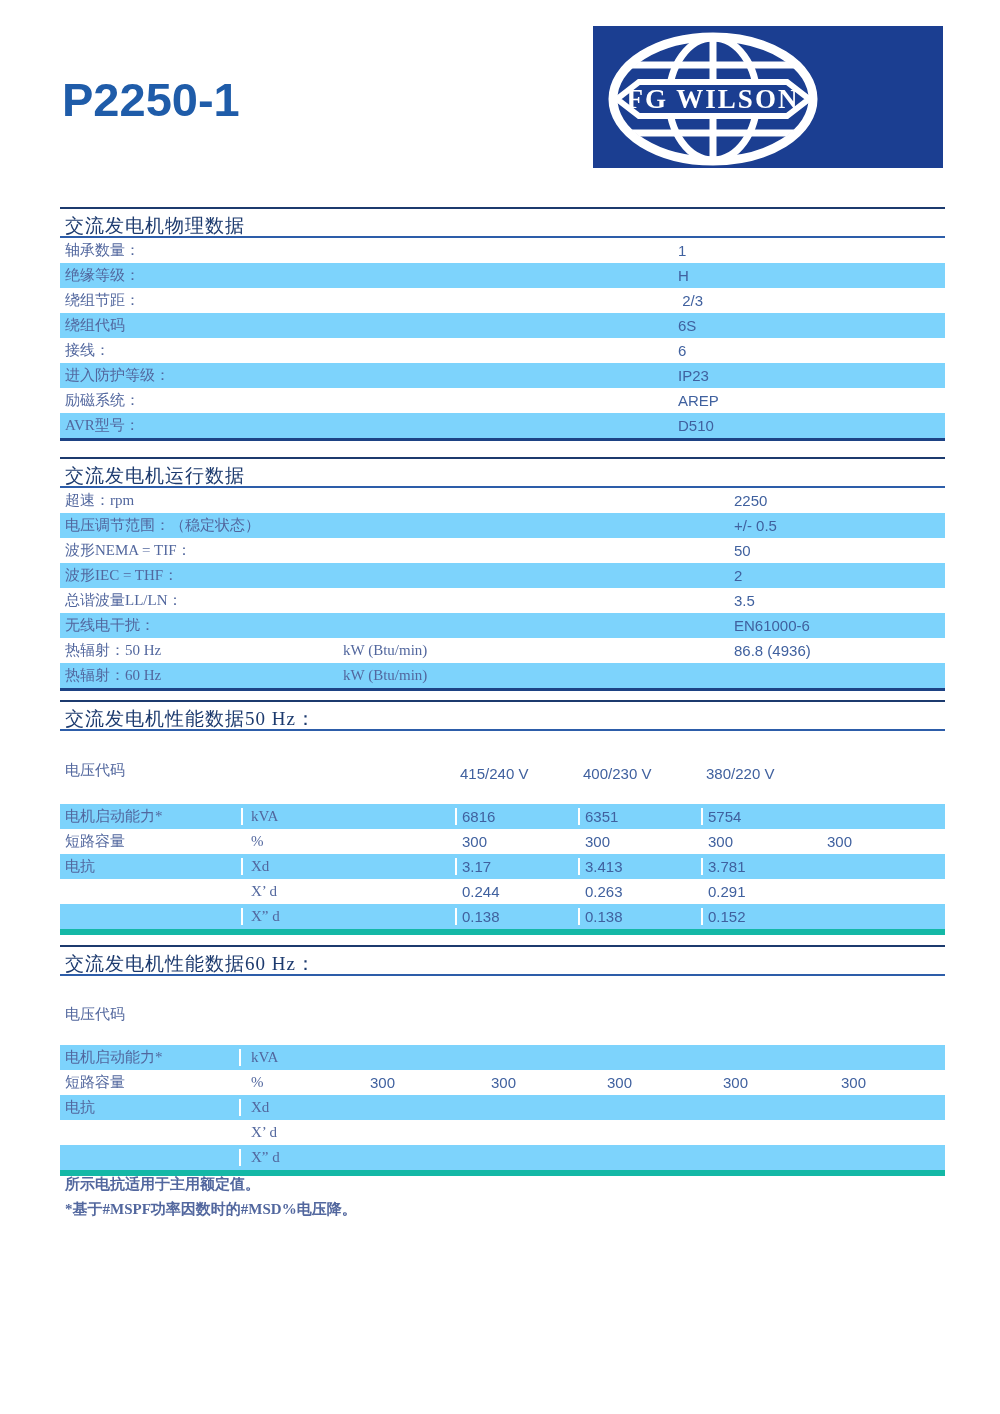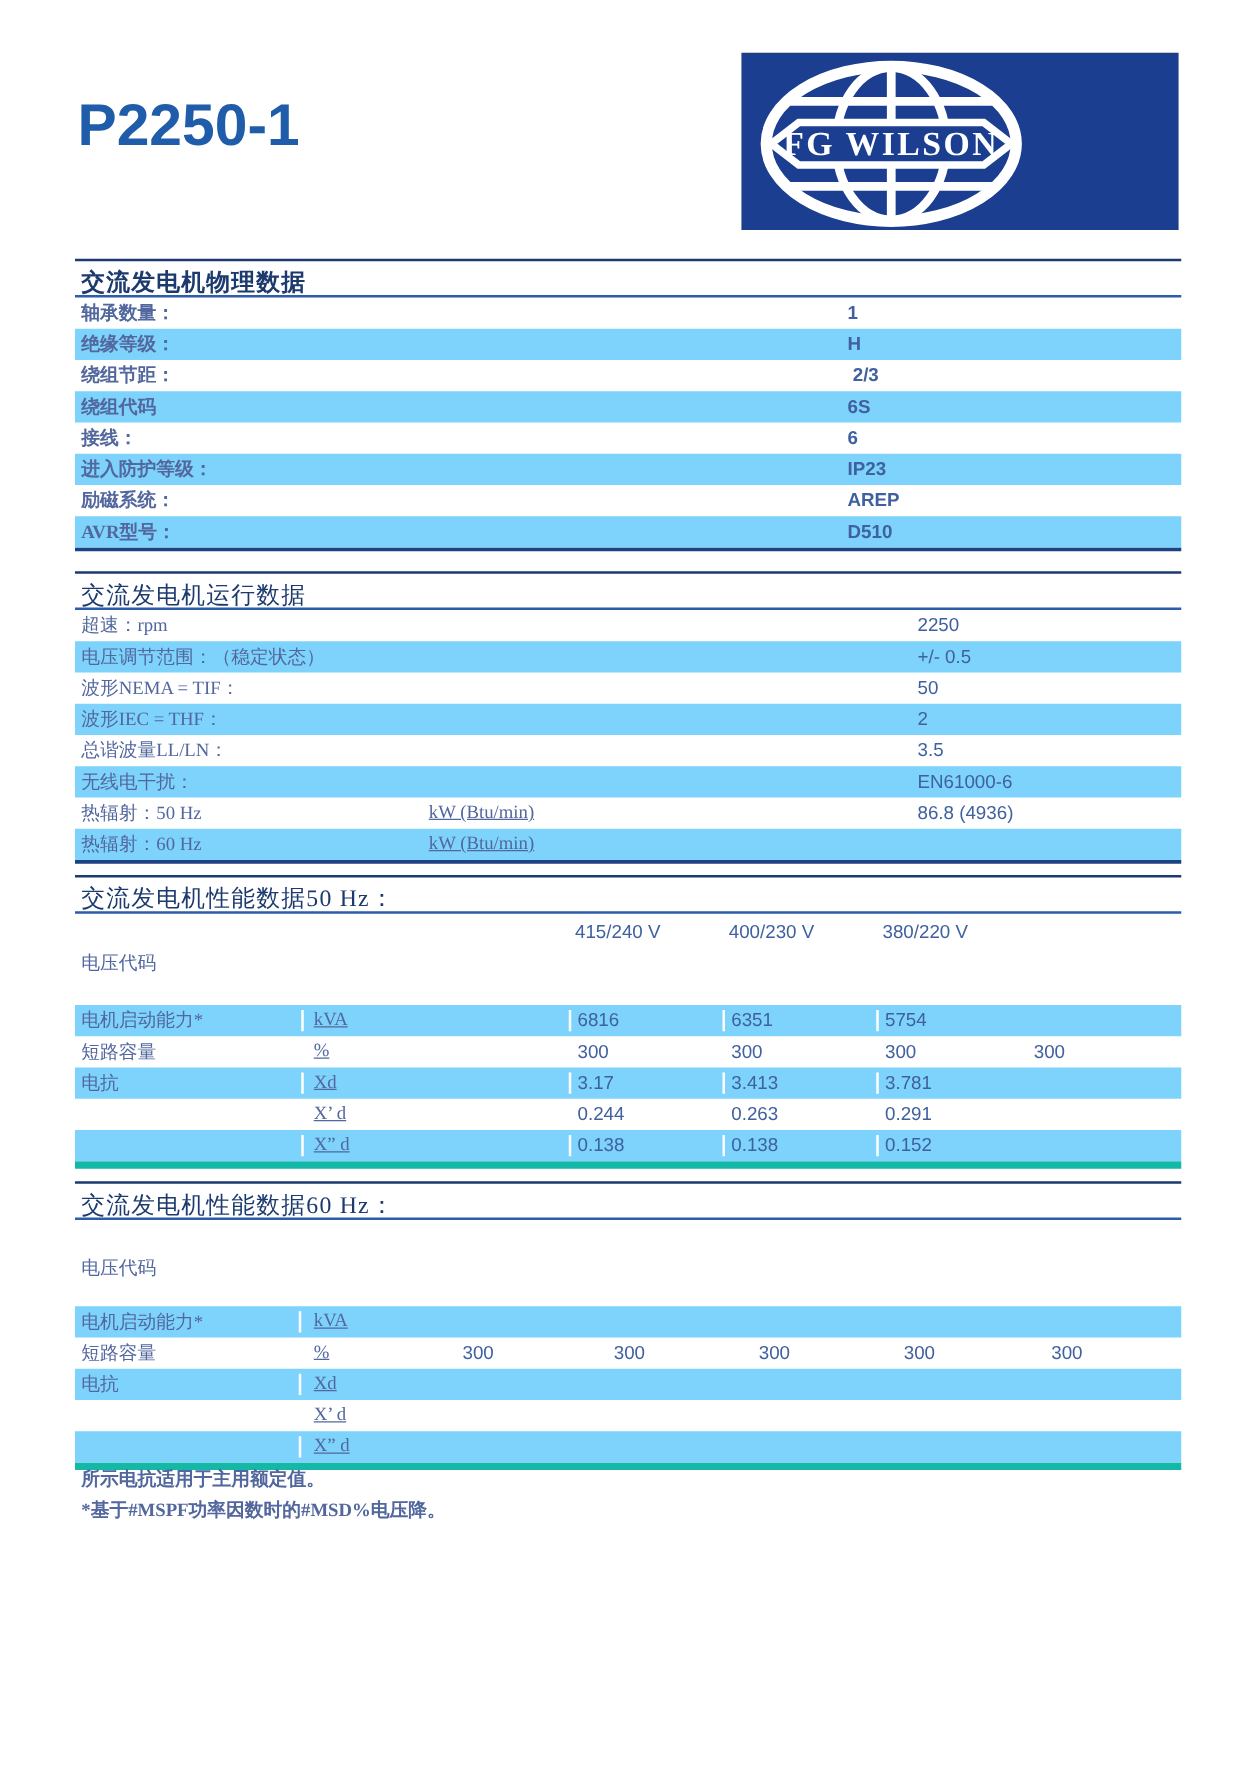--- a/index.html
+++ b/index.html
@@ -3,36 +3,36 @@
 <meta charset="utf-8">
 <style>
   html,body{margin:0;padding:0;background:#ffffff;}
   body{width:1000px;height:1414px;position:relative;font-family:"Liberation Sans",sans-serif;
        -webkit-font-smoothing:antialiased;}
   .page{position:absolute;inset:0;width:1000px;height:1414px;background:#fff;overflow:hidden;border-radius:28px;}
 
   
   .doc-title{position:absolute;left:62px;top:72px;font-size:47px;font-weight:700;
              color:#1f5ca9;letter-spacing:0px;}
-  .logo{position:absolute;left:593px;top:42px;width:350px;height:142px;background:#fef9c3;}
+  .logo{position:absolute;left:593px;top:26px;width:350px;height:142px;background:#7dd3fc;}
   .logo svg{display:block;}
 
   
   .doc{position:absolute;left:60px;top:207px;width:885px;}
   .section{position:absolute;left:0;width:885px;}
   .section-head{border-top:2px solid #1c3a6e;border-bottom:2px solid #2d5da9;
                 height:27px;box-sizing:content-box;}
   .section-title{font-family:"Liberation Serif",serif;font-size:19px;color:#1c3a6e;
                  padding:4px 0 0 5px;display:block;letter-spacing:1px;}
 
   .trow{display:grid;height:25px;align-items:center;font-size:15px;}
   .trow.alt{background:#7dd3fc;}
   .cell{overflow:hidden;white-space:pre;}
   .c-label{font-family:"Liberation Serif",serif;color:#52679e;padding-left:5px;}
-  .c-unit{font-family:"Liberation Serif",serif;color:#52679e;padding-left:3px;text-decoration:underline;}
+  .c-unit{font-family:"Liberation Serif",serif;color:#52679e;padding-left:3px;}
   .c-value{font-family:"Liberation Sans",sans-serif;color:#40619f;padding-left:3px;}
 
   
   #s1 .trow{grid-template-columns:615px 1fr;}
   #s2 .trow{grid-template-columns:252px 363px 1fr;gap:28px;}
   #s1,. #s2{}
   #s1 .rows,#s2 .rows{border-bottom:3px solid #1d4284;}
 
   
   .t50 .trow{grid-template-columns:181px 214px 123px 123px 119px 1fr;}
@@ -40,31 +40,31 @@
   .t50 .cell + .cell,.t60 .cell + .cell{border-left:2px solid #fff;}
   .t50 .c-unit{padding-left:8px;}
   .t60 .c-unit{padding-left:10px;}
   .t50 .c-value{padding-left:5px;}
   .t60 .c-value{padding-left:12px;}
   .perf-table{position:absolute;left:0;right:0;border-bottom:6px solid #14b8a6;}
 
   .volt-row{position:absolute;top:37px;left:0;right:0;display:grid;
             grid-template-columns:181px 214px 123px 123px 119px 1fr;height:22px;
             font-size:15px;color:#40619f;}
-  .volt-row span{padding-left:5px;}
+  .volt-row span{padding-left:5px;margin-top:28px;}
   .vcode{position:absolute;left:0;font-family:"Liberation Serif",serif;
          font-size:15px;color:#52679e;padding-left:5px;}
 
   
   .footnotes{position:absolute;left:0;width:885px;}
   .footnote{display:block;font-family:"Liberation Serif",serif;font-size:15px;
             color:#52679e;padding-left:5px;height:25px;line-height:22px;font-weight:bold;}
 
   
-  #s1{top:0;font-weight:bold;}
+  #s1{top:0;}
   #s2{top:250px;}
   #s3{top:493px;height:235px;}
   #s4{top:738px;height:235px;}
   .footnotes{top:966px;}
 </style>
 </head>
 <body>
 
 <div class="page">
 

